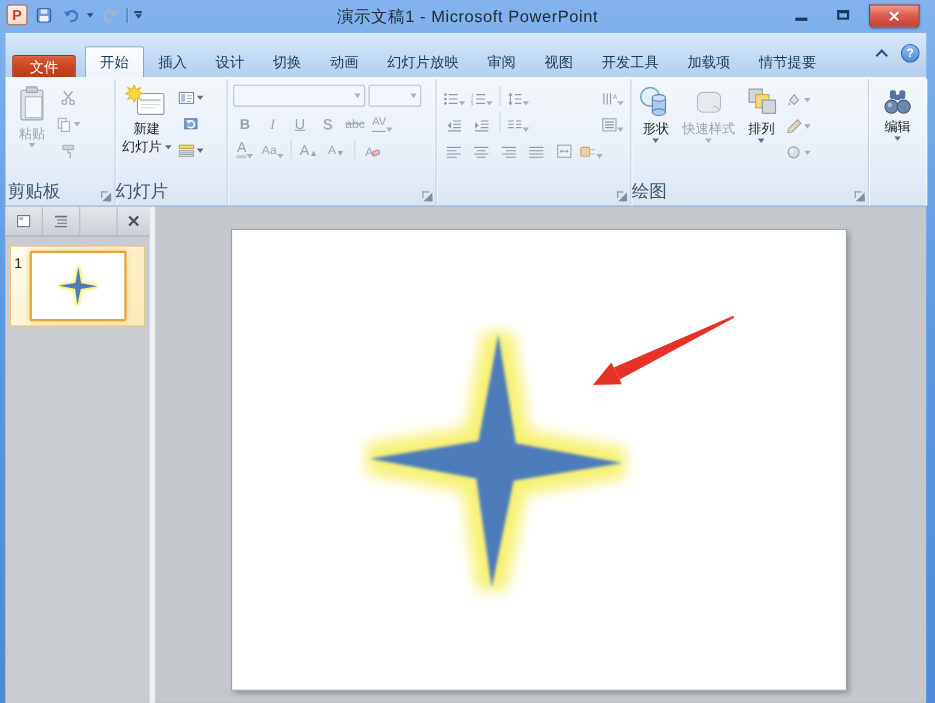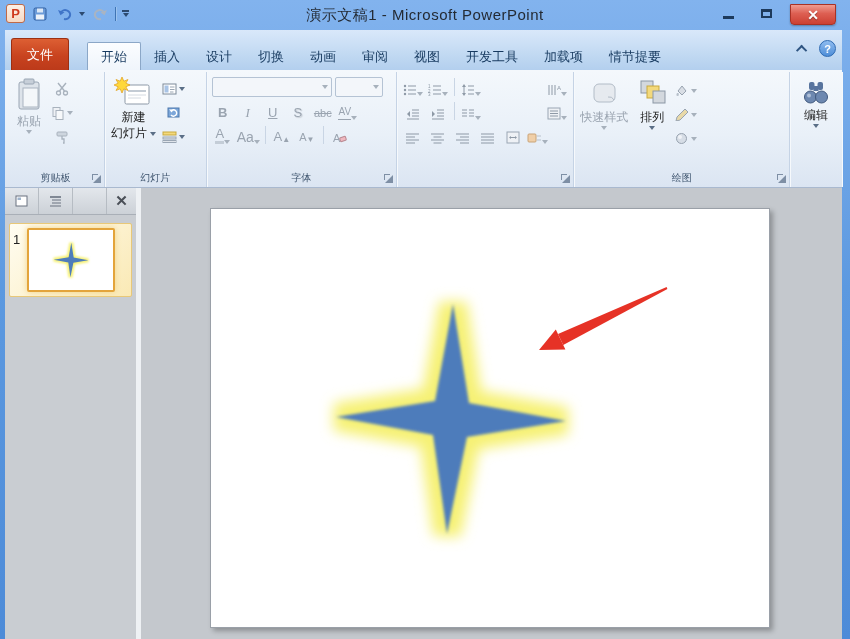--- a/index.html
+++ b/index.html
@@ -38,38 +38,38 @@
   .body-wrap { position:absolute; top:30px; left:5px; right:8px; bottom:0; }
 
   
   .tabrow { position:relative; height:40px;
     background:linear-gradient(#d9e8fa,#bed7f1 70%,#b3cfee); }
   .tabs { position:absolute; left:6px; bottom:0; display:flex; align-items:flex-end; height:28px; }
   .tab { height:26px; padding:0 13px; display:flex; align-items:center; font-size:13px;
     color:#16395f; cursor:default; }
   .tab.file { background:linear-gradient(#dd5f33,#c8431f 55%,#bc3a1a); color:#fff;
     border-radius:3px 3px 0 0; border:1px solid #9c2f12; border-bottom:none;
-    margin-right:18px; height:32px; padding:0 15px; }
+    margin-right:8px; height:20px; padding:0 15px; }
   .tab.active { background:linear-gradient(#fbfdff,#f0f5fb); border:1px solid #8ba7c7;
     border-bottom:none; border-radius:2px 2px 0 0; height:28px; }
   .ribbon-extras { position:absolute; right:6px; top:10px; display:flex; align-items:center; gap:12px; }
   .chev-up { width:8px; height:8px; border-left:2px solid #2f5582; border-top:2px solid #2f5582;
     transform:rotate(45deg) translateY(2px); }
   .help-btn { width:17px; height:17px; border-radius:50%; border:1px solid #2e6ab2;
     background:linear-gradient(#8fbcf0,#4e8ed8); color:#fff; font-size:11px; font-weight:bold;
     display:flex; align-items:center; justify-content:center; }
 
   
   .ribbon { position:relative; height:118px; border-bottom:1px solid #a9b9cf;
     background:linear-gradient(#f4f8fc,#e9f0f8 55%,#dbe5f2);
     display:flex; align-items:stretch; padding:2px 0 0 2px; }
   .rgroup { position:relative; border-right:1px solid #c5d3e5; box-shadow:1px 0 0 #f6f9fc;
     padding:3px 2px 18px 2px; display:flex; }
-  .rgroup-label { position:absolute; bottom:2px; left:0; right:0; text-align:center;
-    font-size:10px; color:#3e546e; }
+  .rgroup-label { position:absolute; bottom:2px; left:0; right:0; text-align:left;
+    font-size:16px; color:#3e546e; }
   .launcher { position:absolute; right:3px; bottom:4px; width:9px; height:9px; }
   .launcher::before { content:""; position:absolute; left:0; top:0; width:5px; height:5px;
     border-left:1px solid #7e8fa5; border-top:1px solid #7e8fa5; }
   .launcher::after { content:""; position:absolute; right:0; bottom:0; width:0; height:0;
     border-left:4px solid transparent; border-top:4px solid transparent;
     border-right:4px solid #7e8fa5; border-bottom:4px solid #7e8fa5; }
   .big-btn { display:flex; flex-direction:column; align-items:center; justify-content:flex-start;
     padding:2px 4px; border-radius:3px; gap:1px; }
   .big-btn .blabel { font-size:12px; color:#1e1e1e; line-height:15px; display:flex; align-items:center; gap:3px; }
   .big-btn.disabled .blabel { color:#9aa4b0; }
@@ -169,20 +169,21 @@
   <div class="body-wrap">
 
     <div class="tabrow">
       <div class="tabs">
         <div class="tab file">文件</div>
         <div class="tab active">开始</div>
         <div class="tab">插入</div>
         <div class="tab">设计</div>
         <div class="tab">切换</div>
         <div class="tab">动画</div>
+        <div class="tab">幻灯片放映</div>
         <div class="tab">审阅</div>
         <div class="tab">视图</div>
         <div class="tab">开发工具</div>
         <div class="tab">加载项</div>
         <div class="tab">情节提要</div>
       </div>
       <div class="ribbon-extras">
         <span class="chev-up"></span>
         <div class="help-btn">?</div>
       </div>
@@ -301,42 +302,41 @@
                 <span class="l" style="font-size:10px;border-bottom:1px solid #9aa4b0">AV</span>
                 <span class="caret gray"></span>
               </div>
           </div>
           <div class="hrow">
             <div class="fbtn">
                 <span class="l" style="border-bottom:3px solid #c4cdd7">A</span>
                 <span class="caret gray"></span>
               </div>
             <div class="fbtn">
-                <span class="l" style="font-size:14px">Aa</span>
+                <span class="l" style="font-size:11px">Aa</span>
                 <span class="caret gray"></span>
               </div>
             <span class="vsep"></span>
             <div class="fbtn">
                 <span class="l">A</span>
                 <span style="font-size:8px;color:#9aa4b0">▲</span>
               </div>
             <div class="fbtn">
                 <span class="l" style="font-size:11px">A</span>
                 <span style="font-size:8px;color:#9aa4b0">▼</span>
               </div>
             <span class="vsep"></span>
             <div class="fbtn">
               <svg class="ic" width="15" height="13" viewBox="0 0 15 13">
                 <text x="1" y="11" font-size="11" fill="#9aa4b0" font-family="sans-serif">A</text>
                 <rect x="8" y="6" width="6" height="4" rx="1" fill="#f0b8c0" stroke="#b98a92" transform="rotate(-20 11 8)"></rect>
               </svg>
             </div>
           </div>
         </div>
-        <div class="rgroup-label">字体</div>
         <span class="launcher"></span>
       </div>
 
       <div class="rgroup" style="width:178px">
         <div class="rowset" style="width:100%">
           <div class="hrow">
             <div class="fbtn">
               <svg class="ic" width="14" height="12" viewBox="0 0 14 12">
                 <circle cx="2" cy="2" r="1.2" fill="#8e99a6"></circle>
                   <circle cx="2" cy="6" r="1.2" fill="#8e99a6"></circle>
@@ -470,20 +470,30 @@
                 <path d="M10 4 L14 4 M10 8 L14 8" stroke="#b7c1cc"></path>
               </svg>
                 <span class="caret gray"></span>
             </div>
           </div>
         </div>
         <span class="launcher"></span>
       </div>
 
       <div class="rgroup" style="width:216px">
+        <div class="big-btn">
+          <svg class="ic" width="32" height="32" viewBox="0 0 32 32">
+            <circle cx="11" cy="11" r="8.5" fill="#e2f1f6" stroke="#6aa7c8" stroke-width="1.4"></circle>
+            <path d="M13 12 L25 12 L25 25 L13 25 Z" fill="#aec9ec" stroke="#5d83b8"></path>
+            <ellipse cx="19" cy="12" rx="6" ry="3" fill="#d4e2f7" stroke="#5d83b8"></ellipse>
+            <ellipse cx="19" cy="25" rx="6" ry="3" fill="#aec9ec" stroke="#5d83b8"></ellipse>
+          </svg>
+          <span class="blabel">形状</span>
+          <span class="caret lite"></span>
+        </div>
         <div class="big-btn disabled">
           <svg class="ic" width="32" height="32" viewBox="0 0 32 32">
             <rect x="6" y="7" width="21" height="18" rx="5" fill="#e6eaef" stroke="#b2bcc7"></rect>
             <path d="M20 20 q4 -1 6 3" fill="none" stroke="#b2bcc7"></path>
           </svg>
           <span class="blabel">快速样式</span>
           <span class="caret gray"></span>
         </div>
         <div class="big-btn">
           <svg class="ic" width="32" height="32" viewBox="0 0 32 32">

